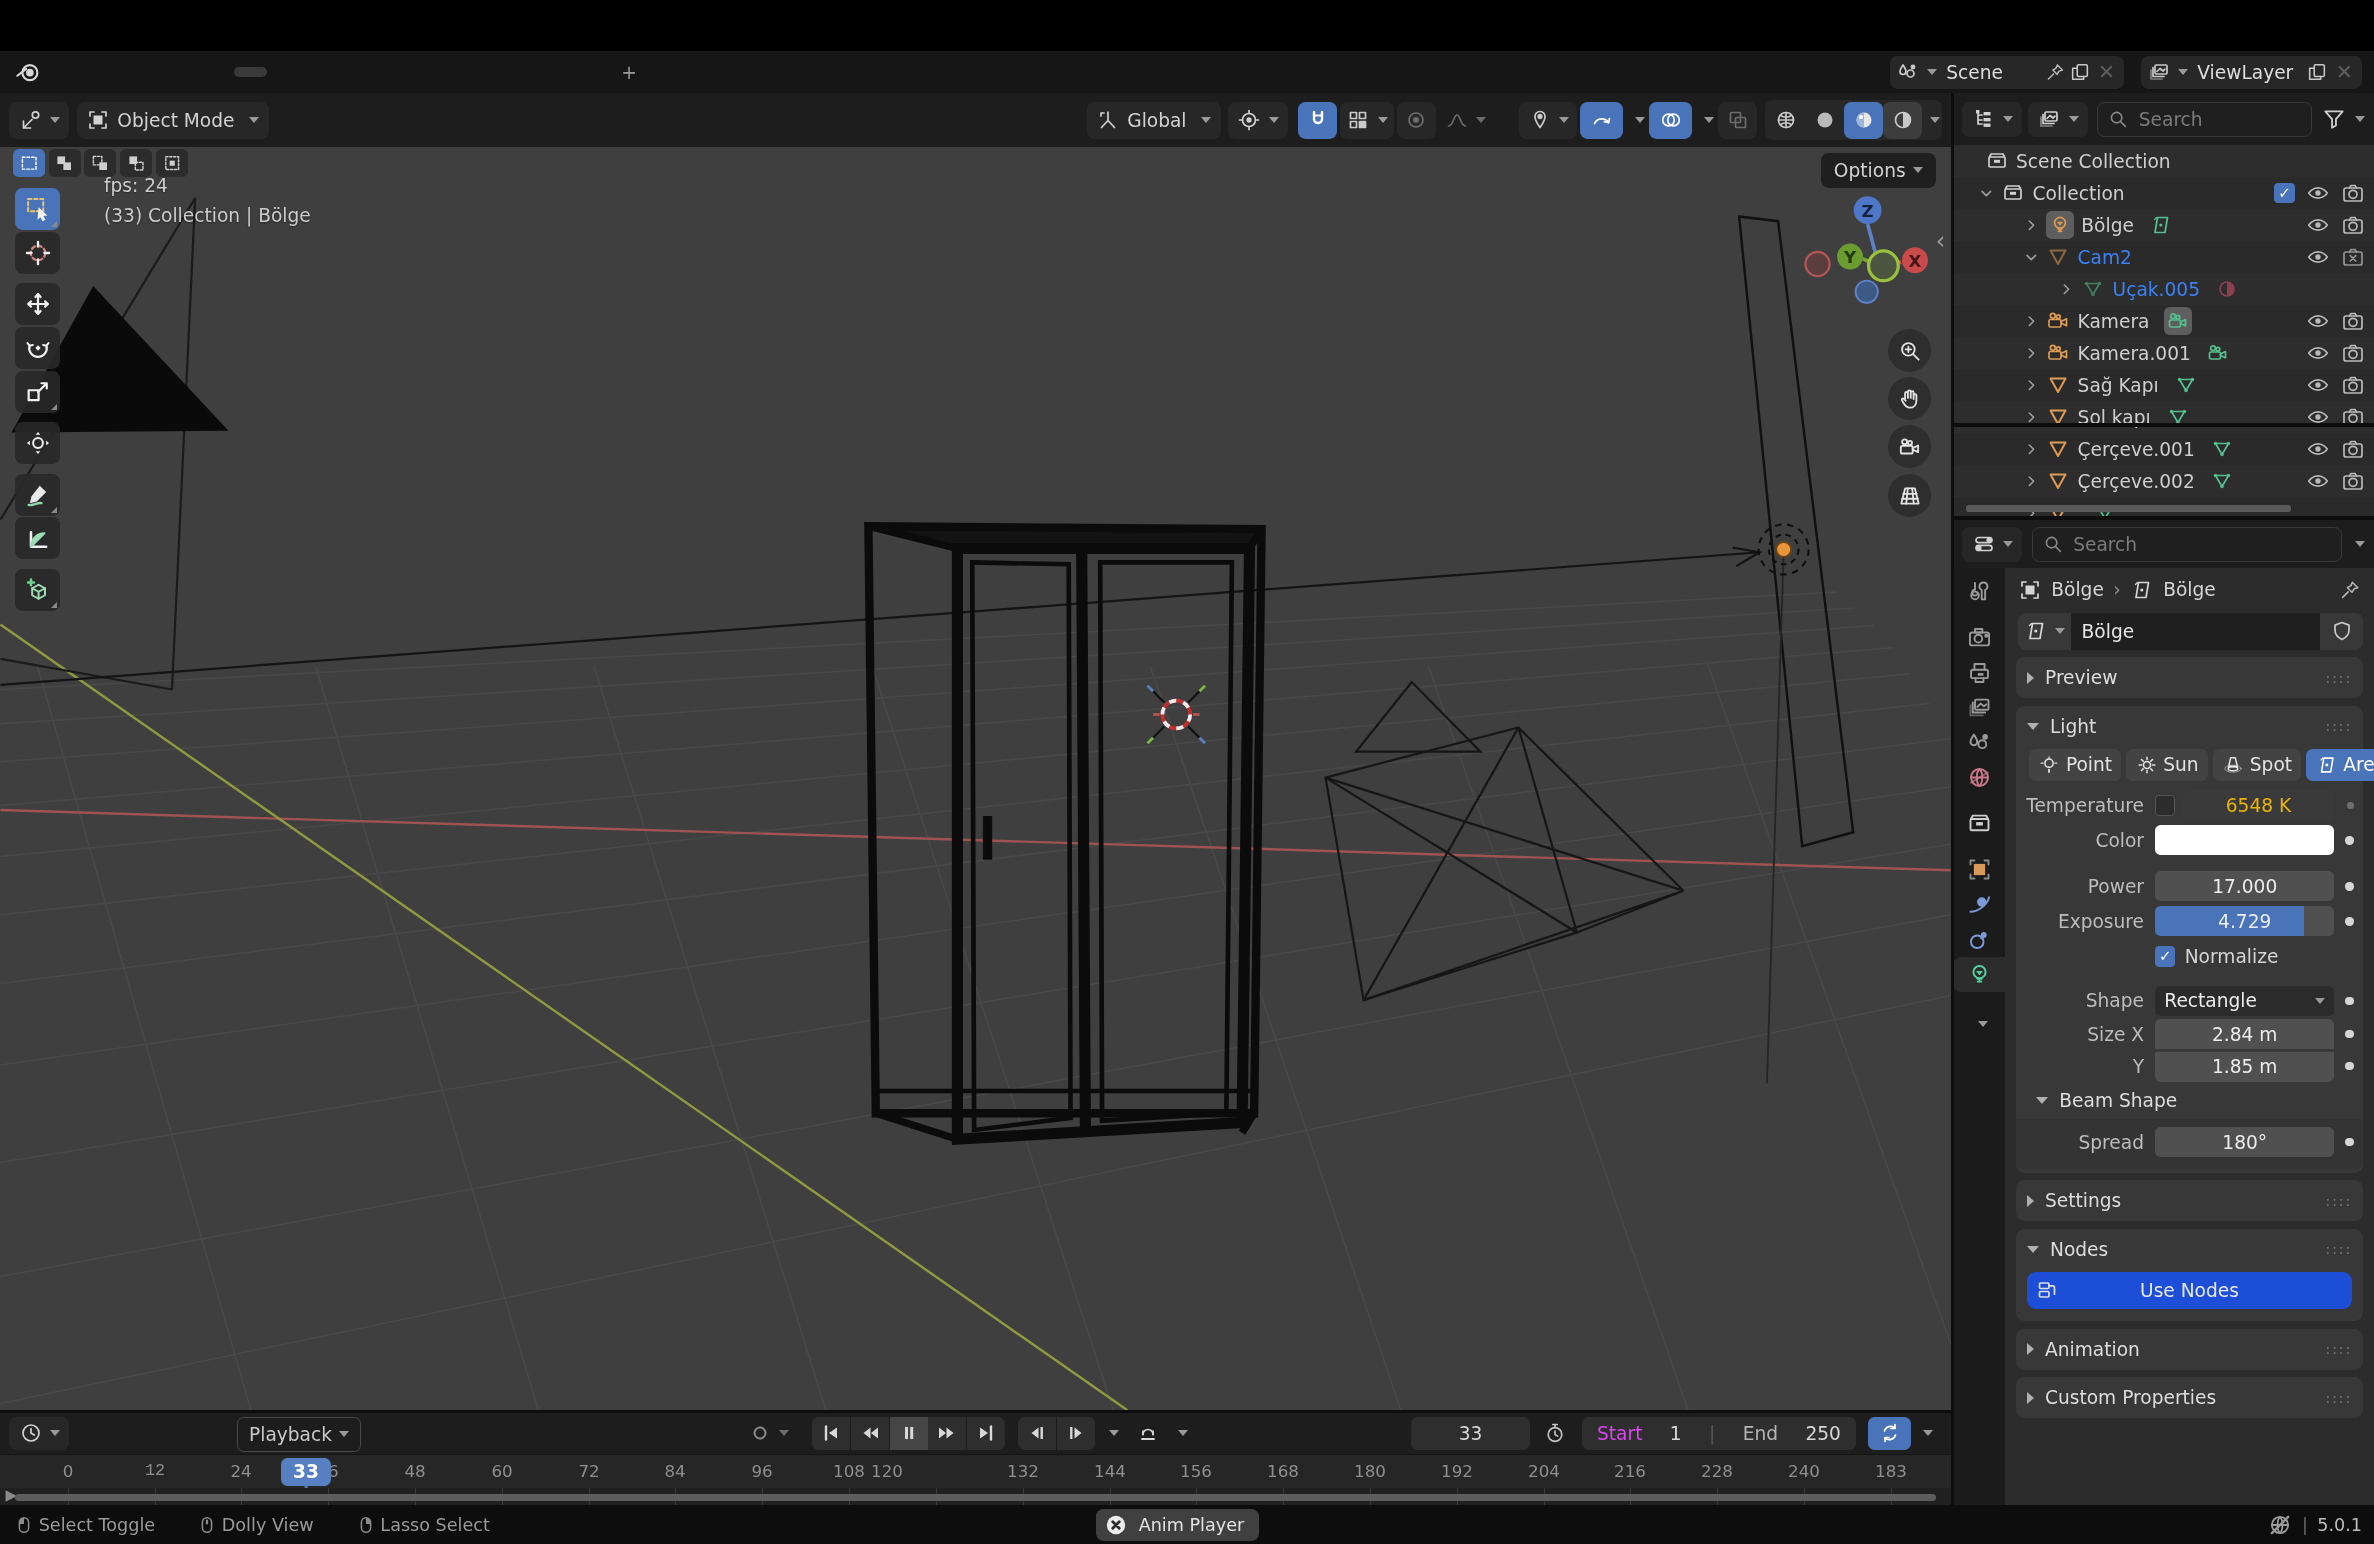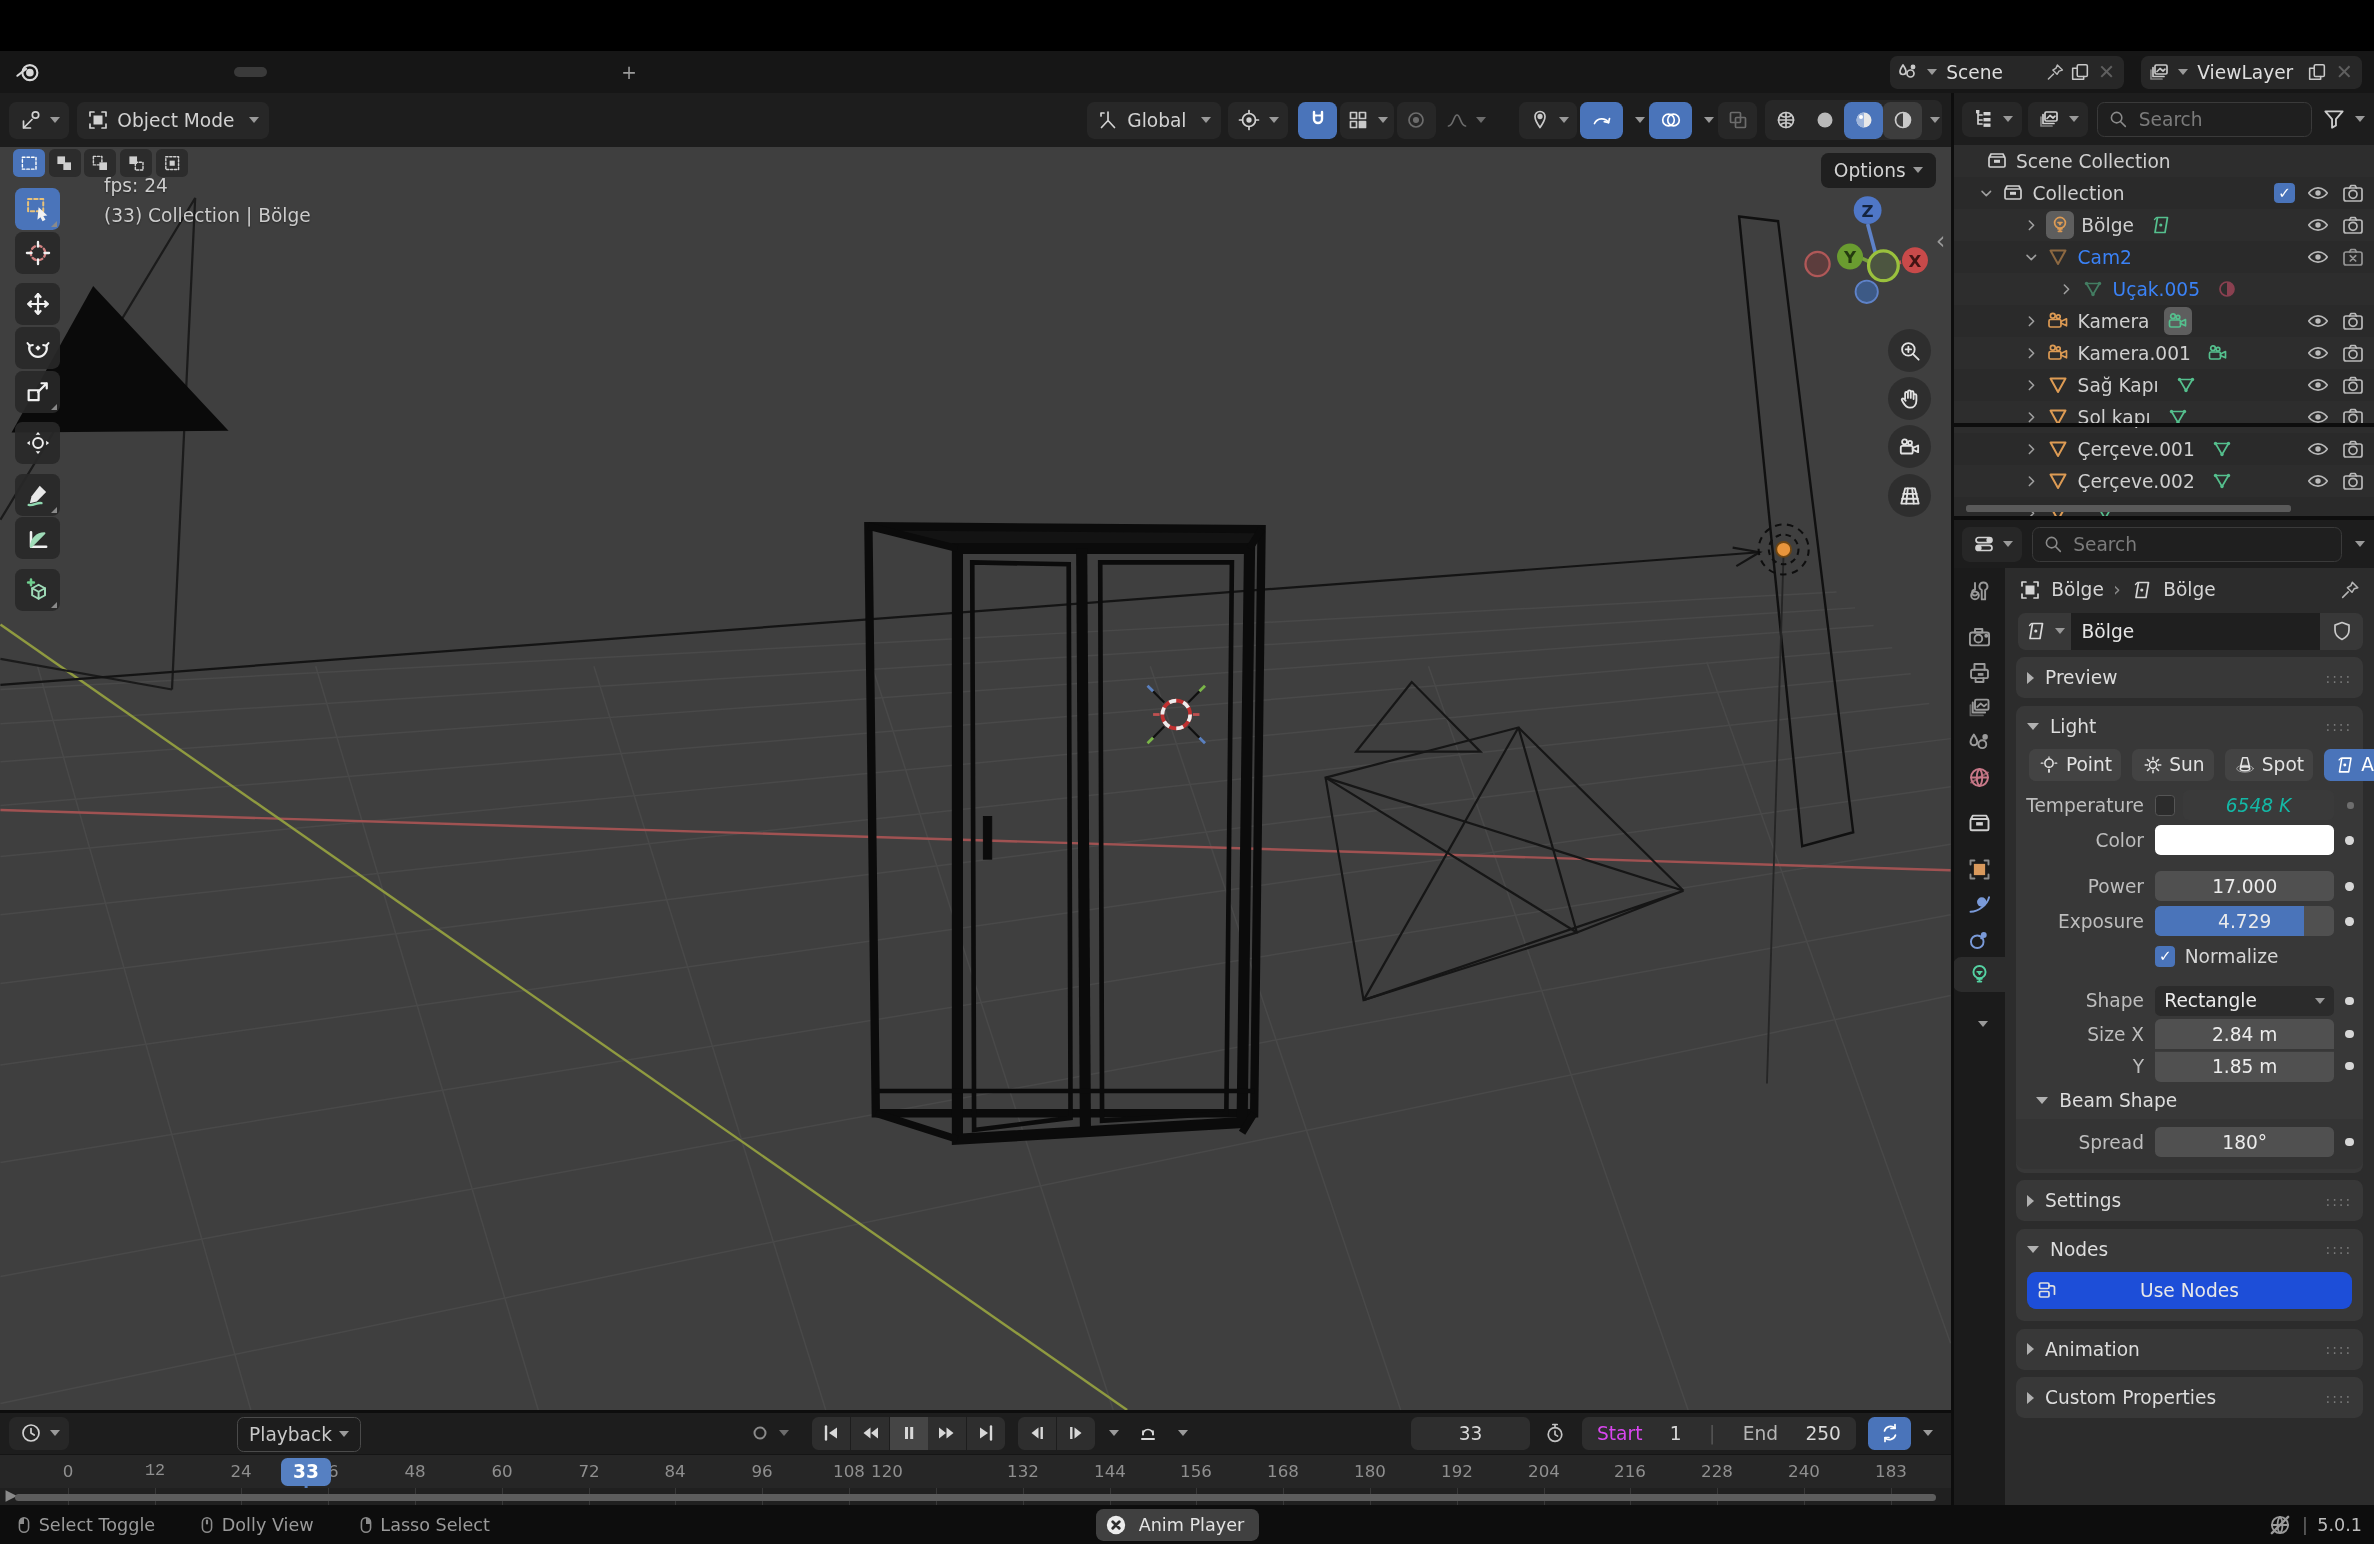--- a/index.html
+++ b/index.html
@@ -96,21 +96,21 @@
   .panel{background:#383838;border-radius:8.3px;margin:7.4px 11px;padding:0 0 3.7px 0;}
   .panel.collapsed{padding:0;}
   .panel-h{height:41px;display:flex;align-items:center;padding:0 11px;color:#dddddd;}
   .panel-h .grip{margin-left:auto;color:#7a7a7a;letter-spacing:1.9px;font-size:14px;}
   .exp-tri{width:0;height:0;border-top:6.5px solid transparent;border-bottom:6.5px solid transparent;border-left:7.4px solid #b0b0b0;margin-right:11px;}
   .exp-tri.open{border-left:6.5px solid transparent;border-right:6.5px solid transparent;border-top:7.4px solid #b0b0b0;border-bottom:none;}
   .prow{display:flex;align-items:center;height:35px;padding-right:9.3px;}
   .prow .plabel{width:139px;text-align:right;color:#bdbdbd;flex:0 0 auto;padding-right:11px;box-sizing:border-box;}
   .pfield{height:30px;background:#505050;border-radius:5.6px;flex:1;display:flex;align-items:center;justify-content:center;color:#ececec;position:relative;overflow:hidden;}
   .pfield.dark{background:#2b2b2b;justify-content:space-between;padding:0 9.3px;box-sizing:border-box;}
-  .pfield.disabled{background:#3a3a3a;color:#14b8a6;font-style:italic;}
+  .pfield.disabled{background:#3a3a3a;color:#eab308;}
   .dot{width:8.3px;height:8.3px;border-radius:50%;background:#d6d6d6;margin-left:11px;flex:0 0 auto;}
   .dot.dim{background:#6e6e6e;width:6.5px;height:6.5px;margin-left:13px;}
   .cb{width:20.4px;height:20.4px;border-radius:3.7px;background:#2c2c2c;border:0.9px solid #555;box-sizing:border-box;flex:0 0 auto;}
   .cb.on{background:#4a74ba;border-color:#4a74ba;color:#fff;display:flex;align-items:center;justify-content:center;font-size:15px;}
   .typebtn{height:32px;border-radius:6.5px;background:#434343;color:#e2e2e2;display:flex;align-items:center;justify-content:center;gap:5.6px;padding:0 9.3px;flex:1;}
   .typebtn.active{background:#4a74ba;color:#fff;}
   .typebtn .ic{width:22px;height:22px;}
   #statusbar{left:0;top:1505px;width:2375px;height:40px;background:#0d0d0d;display:flex;align-items:center;padding:0 13px;box-sizing:border-box;color:#9a9a9a;font-size:17.6px;}
   .hint{display:flex;align-items:center;margin-right:41px;gap:3.7px;}
   .hint .ic{width:22px;height:22px;color:#8b8b8b;}
@@ -1416,21 +1416,21 @@
               <span class="grip">::::</span>
             </div>
         </div>
 
         <div class="panel">
           <div class="panel-h">
               <span class="exp-tri open"></span>
               <span>Light</span>
               <span class="grip">::::</span>
             </div>
-          <div class="row" style="padding:1.9px 9.3px 7.4px 13px;gap:11px">
+          <div class="row" style="padding:1.9px 9.3px 7.4px 13px;gap:5px">
               <div class="typebtn">
                 <span class="ic">
                   <svg viewBox="0 0 24 24" fill="none" stroke="currentColor" stroke-width="1.7" stroke-linecap="round" stroke-linejoin="round">
                     <circle cx="12" cy="10" r="4.5"></circle>
                     <path d="M12 17v2.5M12 14.5v.01" stroke-width="2"></path>
                     <path d="M12 3v2M5.5 10h-2M20.5 10h-2" stroke-width="1.3"></path>
                   </svg>
                 </span>
                 <span>Point</span>
               </div>

